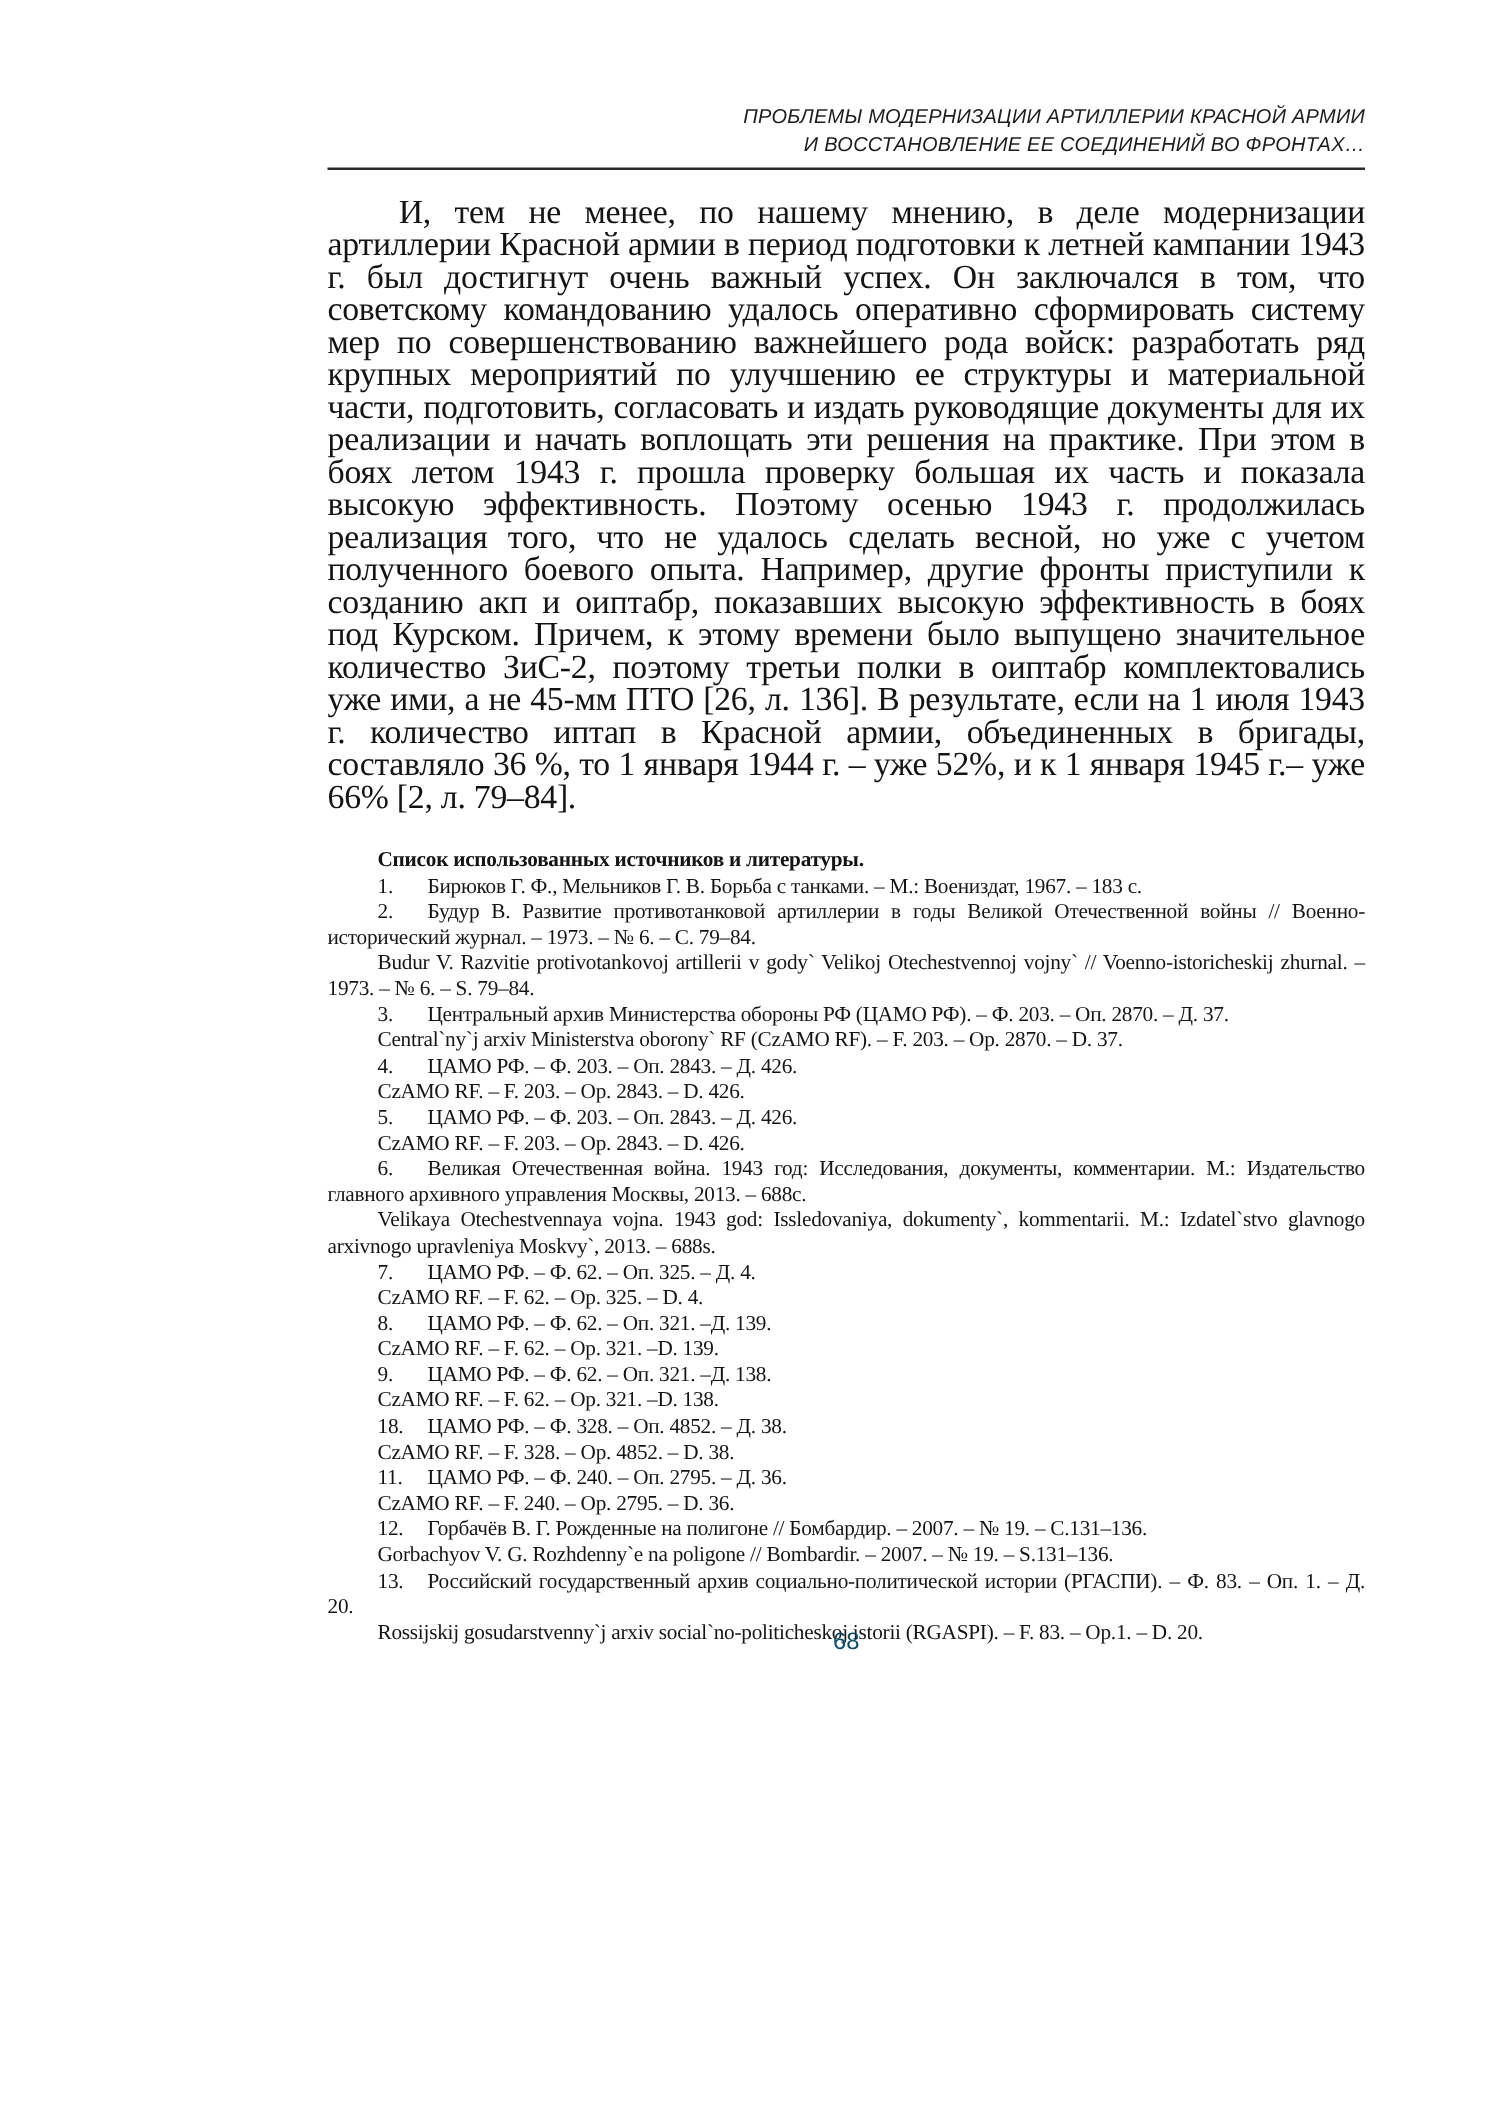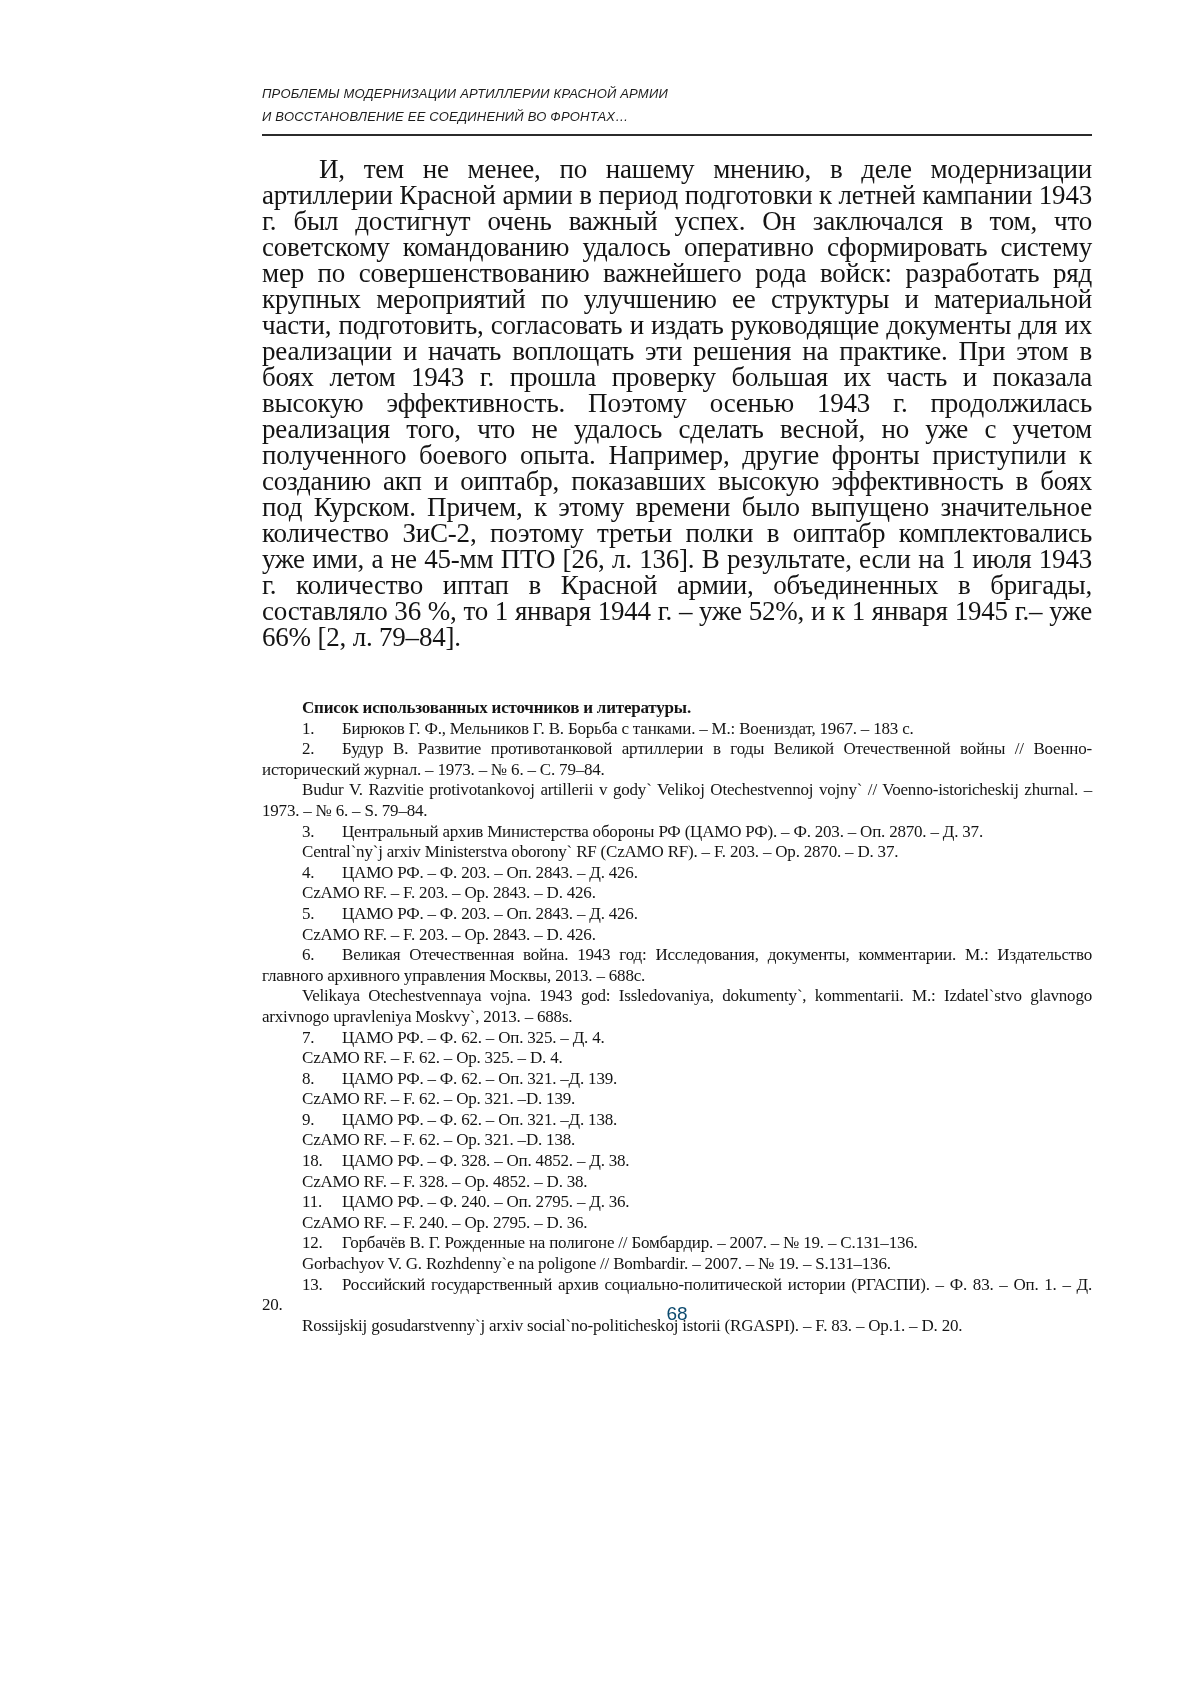--- a/index.html
+++ b/index.html
@@ -12,43 +12,43 @@
     font-family: "Liberation Serif", serif;
     color: #141414;
   }
   .sheet {
     position: absolute;
     left: 262px;
     top: 82px;
     width: 830px;
   }
   .running-header {
-    text-align: left;
+    text-align: right;
     font-family: "Liberation Sans", sans-serif;
     font-style: italic;
-    font-size: 13px;
+    font-size: 16px;
     line-height: 23px;
     color: #1c1c1c;
     letter-spacing: 0.2px;
   }
   .header-rule {
     border: none;
     border-top: 2px solid #2b2b2b;
     margin: 6px 0 0 0;
   }
   .body-par {
     margin: 20px 0 0 0;
     font-size: 27px;
     line-height: 26px;
     text-align: justify;
     text-indent: 57px;
     letter-spacing: -0.2px;
   }
   .refs {
-    margin-top: 48px;
+    margin-top: 28px;
     font-size: 17px;
     line-height: 20.6px;
     letter-spacing: -0.2px;
   }
   .refs-heading {
     margin: 0;
     text-align: center;
     font-weight: bold;
   }
   .refs p { margin: 0; text-align: justify; text-indent: 40px; }

